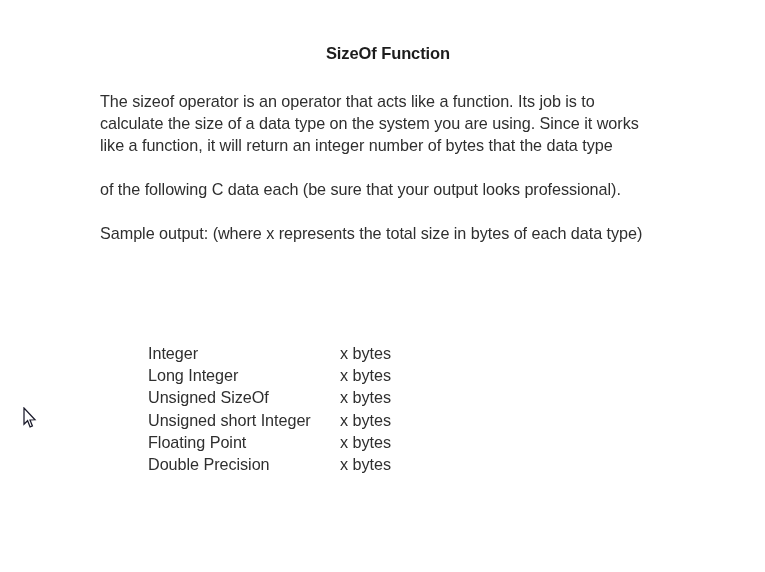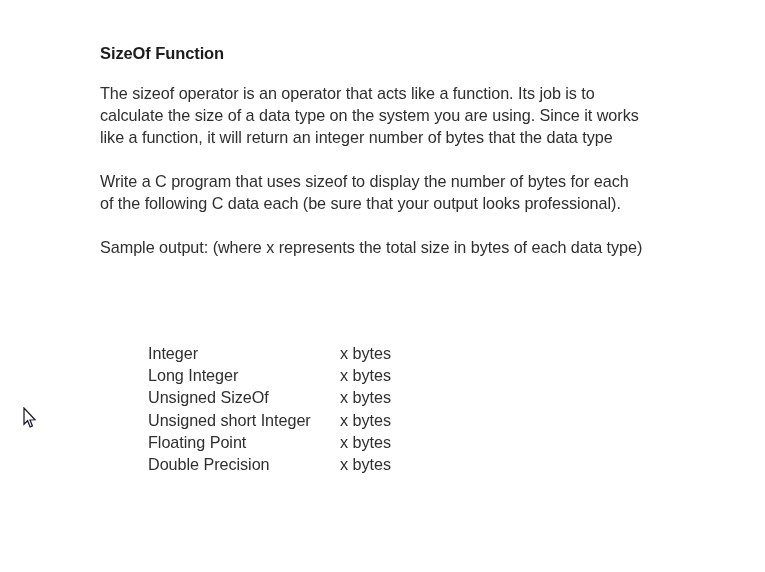--- a/index.html
+++ b/index.html
@@ -24,31 +24,32 @@
     width: 765px;
     height: 572px;
     background: #ffffff;
   }
 
   .doc-title {
     position: absolute;
     left: 100px;
     top: 44px;
     width: 576px;
+    text-align: center;
     font-size: 16.5px;
     font-weight: bold;
     letter-spacing: -0.1px;
     color: #1d1d1d;
     white-space: nowrap;
   }
 
   .body-block {
     position: absolute;
     left: 100px;
-    top: 82px;
+    top: 90px;
     width: 600px;
   }
 
   .para {
     font-size: 16.2px;
     line-height: 22px;
     color: #2f2f2f;
     letter-spacing: -0.05px;
   }
 
@@ -111,21 +112,20 @@
 
     <div class="para">
       <span class="para-line">The sizeof operator is an operator that acts like a function.  Its job is to</span>
       <span class="para-line">calculate the size of a data type on the system you are using.   Since it works</span>
       <span class="para-line">like a function, it will return an integer number of bytes that the data type</span>
     </div>
 
     <div class="para-gap"></div>
 
     <div class="para">
-      <span class="para-line">Write a C program that uses sizeof to display the number of bytes for each</span>
       <span class="para-line">of the following C data each (be sure that your output looks professional).</span>
     </div>
 
     <div class="para-gap"></div>
 
     <div class="para">
       <span class="para-line">Sample output: (where x represents the total size in bytes of each data type)</span>
     </div>
 
   </div>

